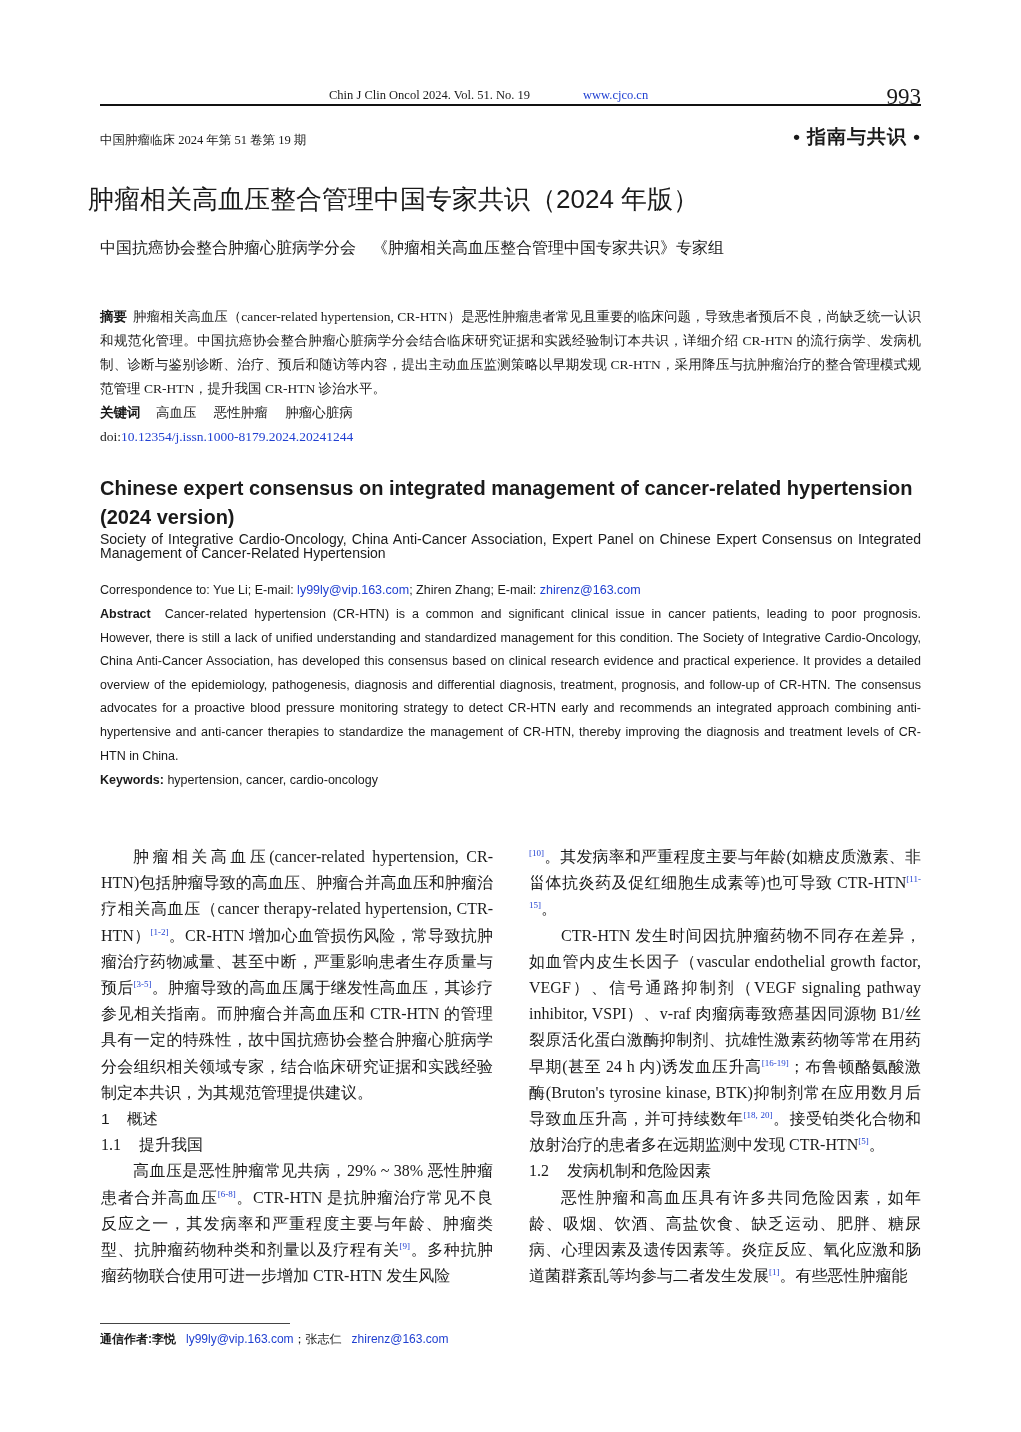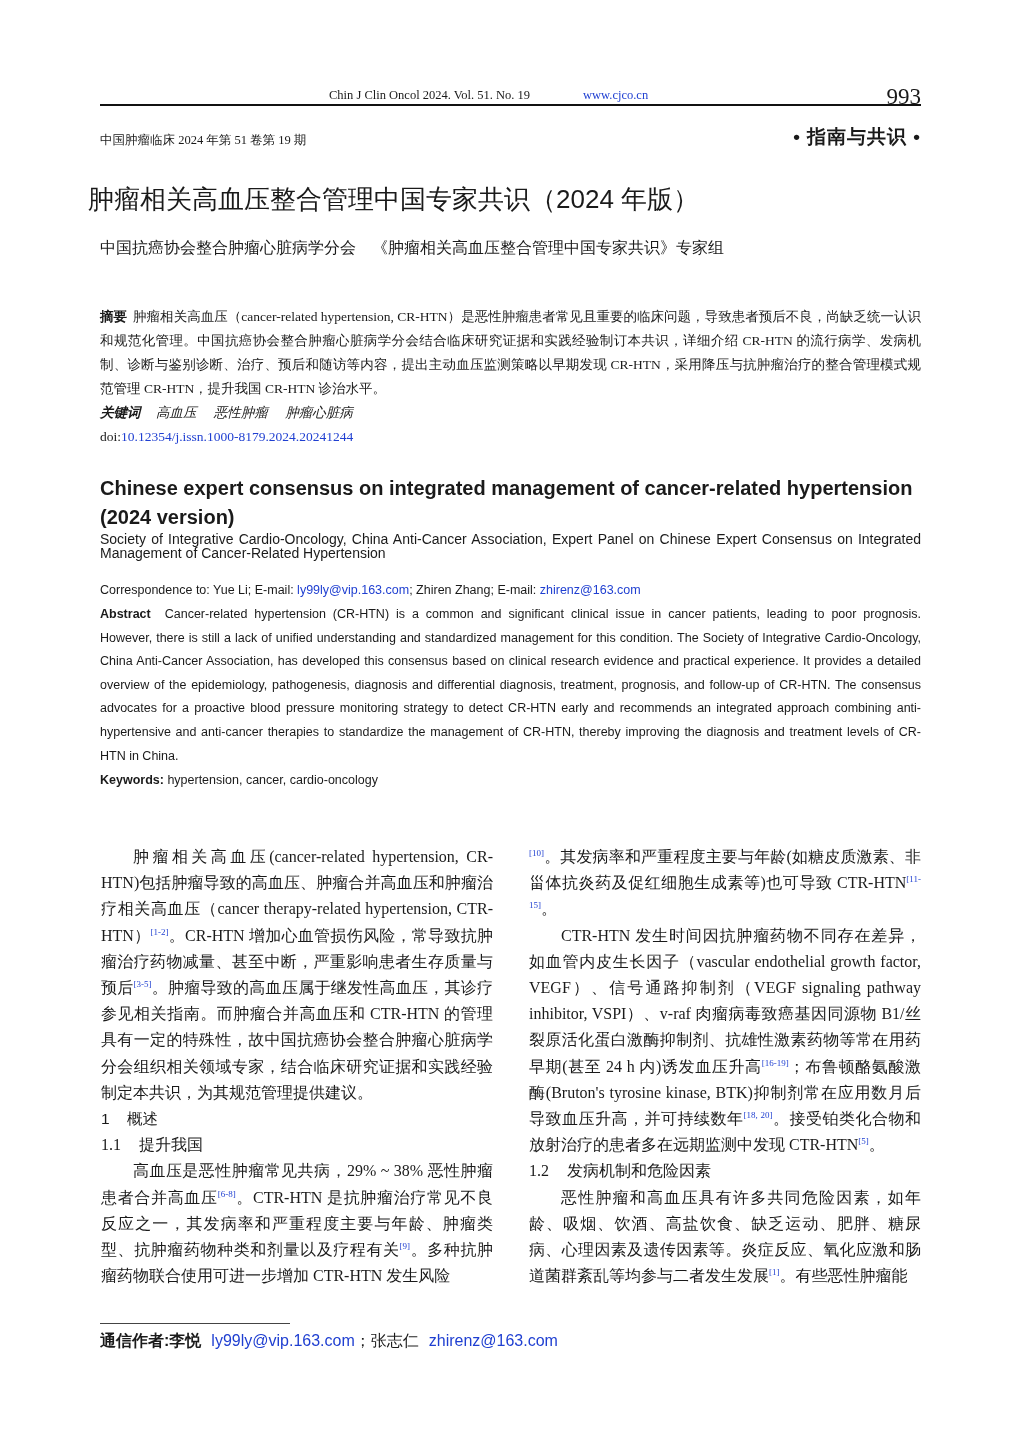--- a/index.html
+++ b/index.html
@@ -17,21 +17,21 @@
   #header-rule { position:absolute; left:100px; top:104px; width:821px; height:2px; background:#111; }
 
   #section-tag { position:absolute; right:100px; top:124px; font-size:19px; font-weight:bold; letter-spacing:1px; }
 
   #title-cn { position:absolute; left:88px; top:182px; font-size:26px; white-space:nowrap; }
   #authors-cn { position:absolute; left:100px; top:238px; font-size:16px; white-space:nowrap; }
 
   .cn-abs { position:absolute; left:100px; width:821px; font-size:13.5px; line-height:24px; text-align:justify; }
   #abstract-cn { top:305px; }
   #abstract-cn .lbl { font-weight:bold; font-family:"Liberation Sans","DejaVu Sans",sans-serif; margin-right:6px; }
-  #keywords-cn { top:401px;font-style:italic; }
+  #keywords-cn { top:401px; }
   #keywords-cn .lbl { font-weight:bold; font-family:"Liberation Sans","DejaVu Sans",sans-serif; margin-right:12px; }
   #keywords-cn .kw { margin-right:14px; }
   #doi { top:425px; }
 
   #title-en { position:absolute; left:100px; top:474px; width:821px; font-size:20px; font-weight:bold; line-height:29px; }
   #affil-en { position:absolute; left:100px; top:532px; width:821px; font-size:14px; line-height:14px; text-align:justify; }
   #corr-en { position:absolute; left:100px; top:579px; width:821px; font-size:12.5px; line-height:23.5px; }
   #abstract-en { position:absolute; left:100px; top:603px; width:821px; font-size:12.5px; line-height:23.6px; text-align:justify; }
   #abstract-en .lbl { font-weight:bold; margin-right:14px;margin-top:12px; }
   #keywords-en { position:absolute; left:100px; top:769px; width:821px; font-size:12.5px; line-height:23.5px; }
@@ -40,21 +40,21 @@
   .col { position:absolute; top:844px; width:392px; font-size:16px; line-height:26.2px; text-align:justify; }
   #col-left { left:101px; }
   #col-right { left:529px; }
   .col p { margin:0; }
   .col p.indent { text-indent:2em; }
   .col .h1 { font-family:"Liberation Sans","DejaVu Sans",sans-serif; font-size:15.5px; }
   .col .h1 .num { display:inline-block; width:26px; }
   .col .h2 .num { display:inline-block; width:38px; }
 
   #footnote-rule { position:absolute; left:100px; top:1323px; width:190px; height:1px; background:#444; }
-  #footnote { position:absolute; left:100px; top:1331px; font-size:16px; white-space:nowrap; }
+  #footnote { position:absolute; left:100px; top:1331px; font-size:12px; white-space:nowrap; }
   #footnote .lbl { font-weight:bold; }
   #footnote .sp { display:inline-block; width:10px; }
 </style>
 </head>
 <body>
 
 <div id="running-header">
   <span class="journal-cn serif">中国肿瘤临床 2024 年第 51 卷第 19 期</span>
   <span class="journal-en serif">Chin J Clin Oncol 2024. Vol. 51. No. 19</span>
   <span class="url serif blue">www.cjco.cn</span>

